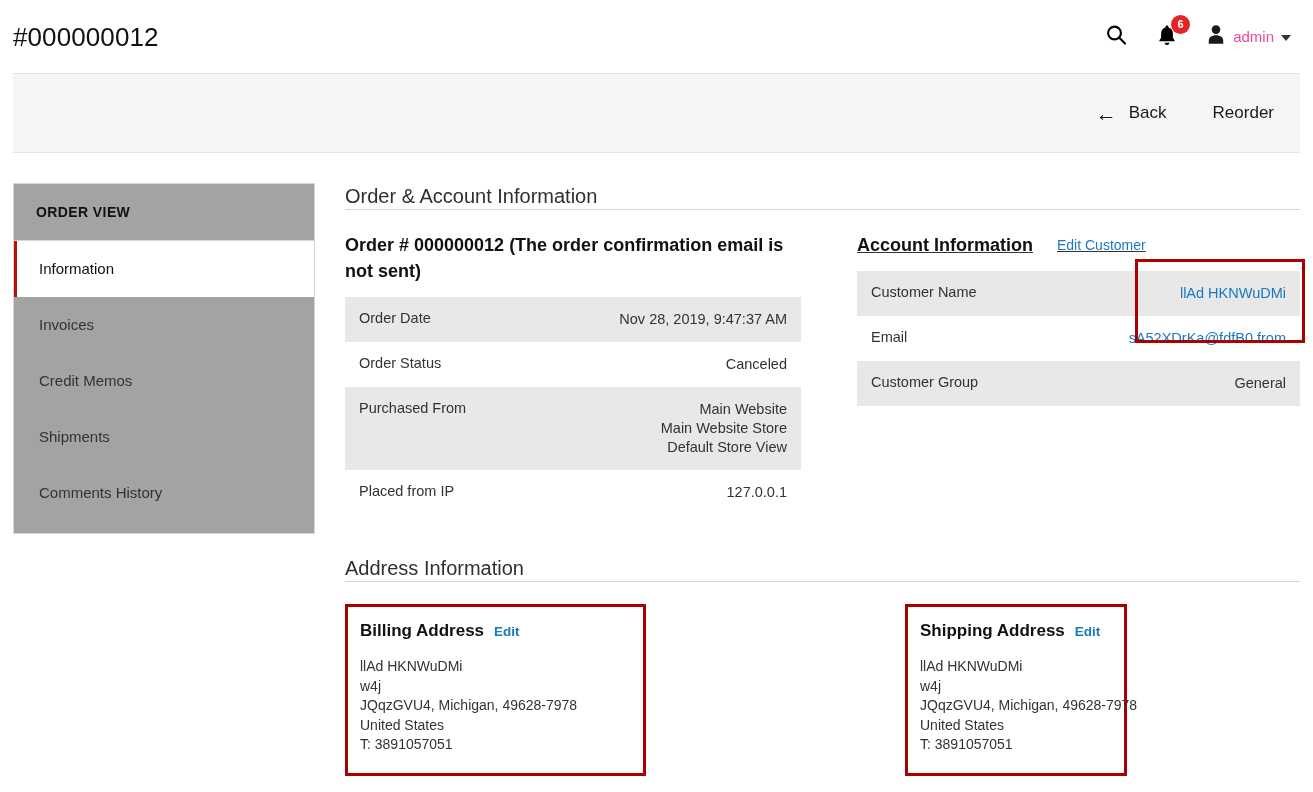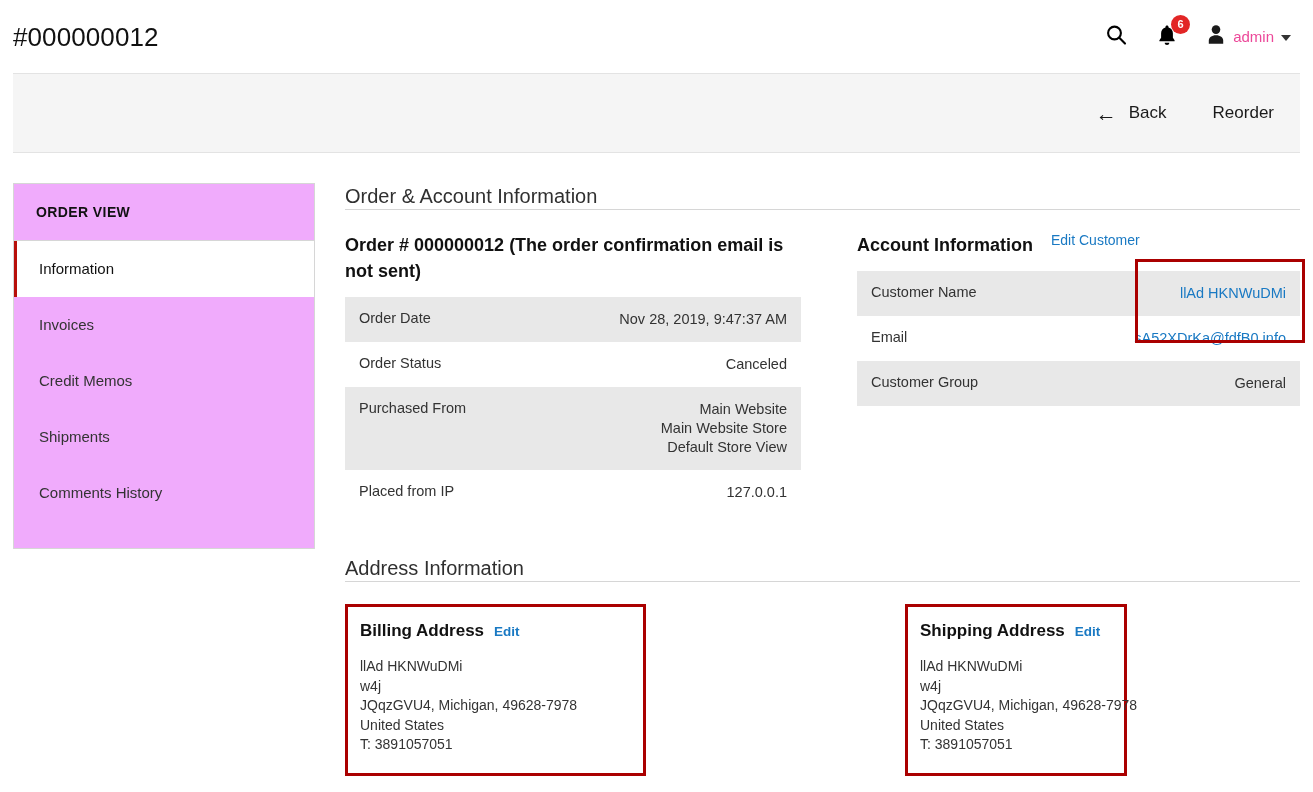--- a/index.html
+++ b/index.html
@@ -116,23 +116,23 @@
   .main-wrap {
     display: flex;
     padding: 30px 13px 0 13px;
     align-items: flex-start;
   }
 
   
   .sidebar {
     width: 302px;
     flex: 0 0 302px;
-    background: #f0abfc;
+    background: #a3a3a3;
     border: 1px solid #d6d6d6;
-    padding-bottom: 27px;
+    padding-bottom: 12px;
   }
   .sidebar-title {
     font-size: 14px;
     font-weight: bold;
     color: #111111;
     letter-spacing: 0.4px;
     padding: 20px 22px 20px 22px;
     border-bottom: 1px solid #d6d6d6;
   }
   .sidebar-item {
@@ -173,23 +173,24 @@
 
   .block-title {
     font-size: 18px;
     font-weight: bold;
     color: #111111;
     margin: 0 0 13px 0;
     line-height: 26px;
   }
   .block-title-row {
     display: flex;
-    align-items: flex-start;
-    gap: 18px;
+    align-items: center;
+    gap: 24px;
     margin-bottom: 13px;
+    text-decoration: underline;
   }
   .block-title-row .block-title { margin: 0; }
   .link {
     color: #1979c3;
     font-size: 14px;
     text-decoration: none;
     cursor: pointer;
   }
 
   
@@ -369,21 +370,21 @@
           <tbody>
             <tr class="odd">
               <th>Customer Name</th>
               <td>
                 <a class="link" href="#">llAd HKNWuDMi</a>
               </td>
             </tr>
             <tr class="even">
               <th>Email</th>
               <td>
-                <a class="link" href="#">sA52XDrKa@fdfB0.info</a>
+                <a class="link" href="#">sA52XDrKa@fdfB0.from</a>
               </td>
             </tr>
             <tr class="odd">
               <th>Customer Group</th>
               <td>General</td>
             </tr>
           </tbody>
         </table>
 
         <div class="hl-box" style="left:278px; top:27px; width:170px; height:84px;"></div>

